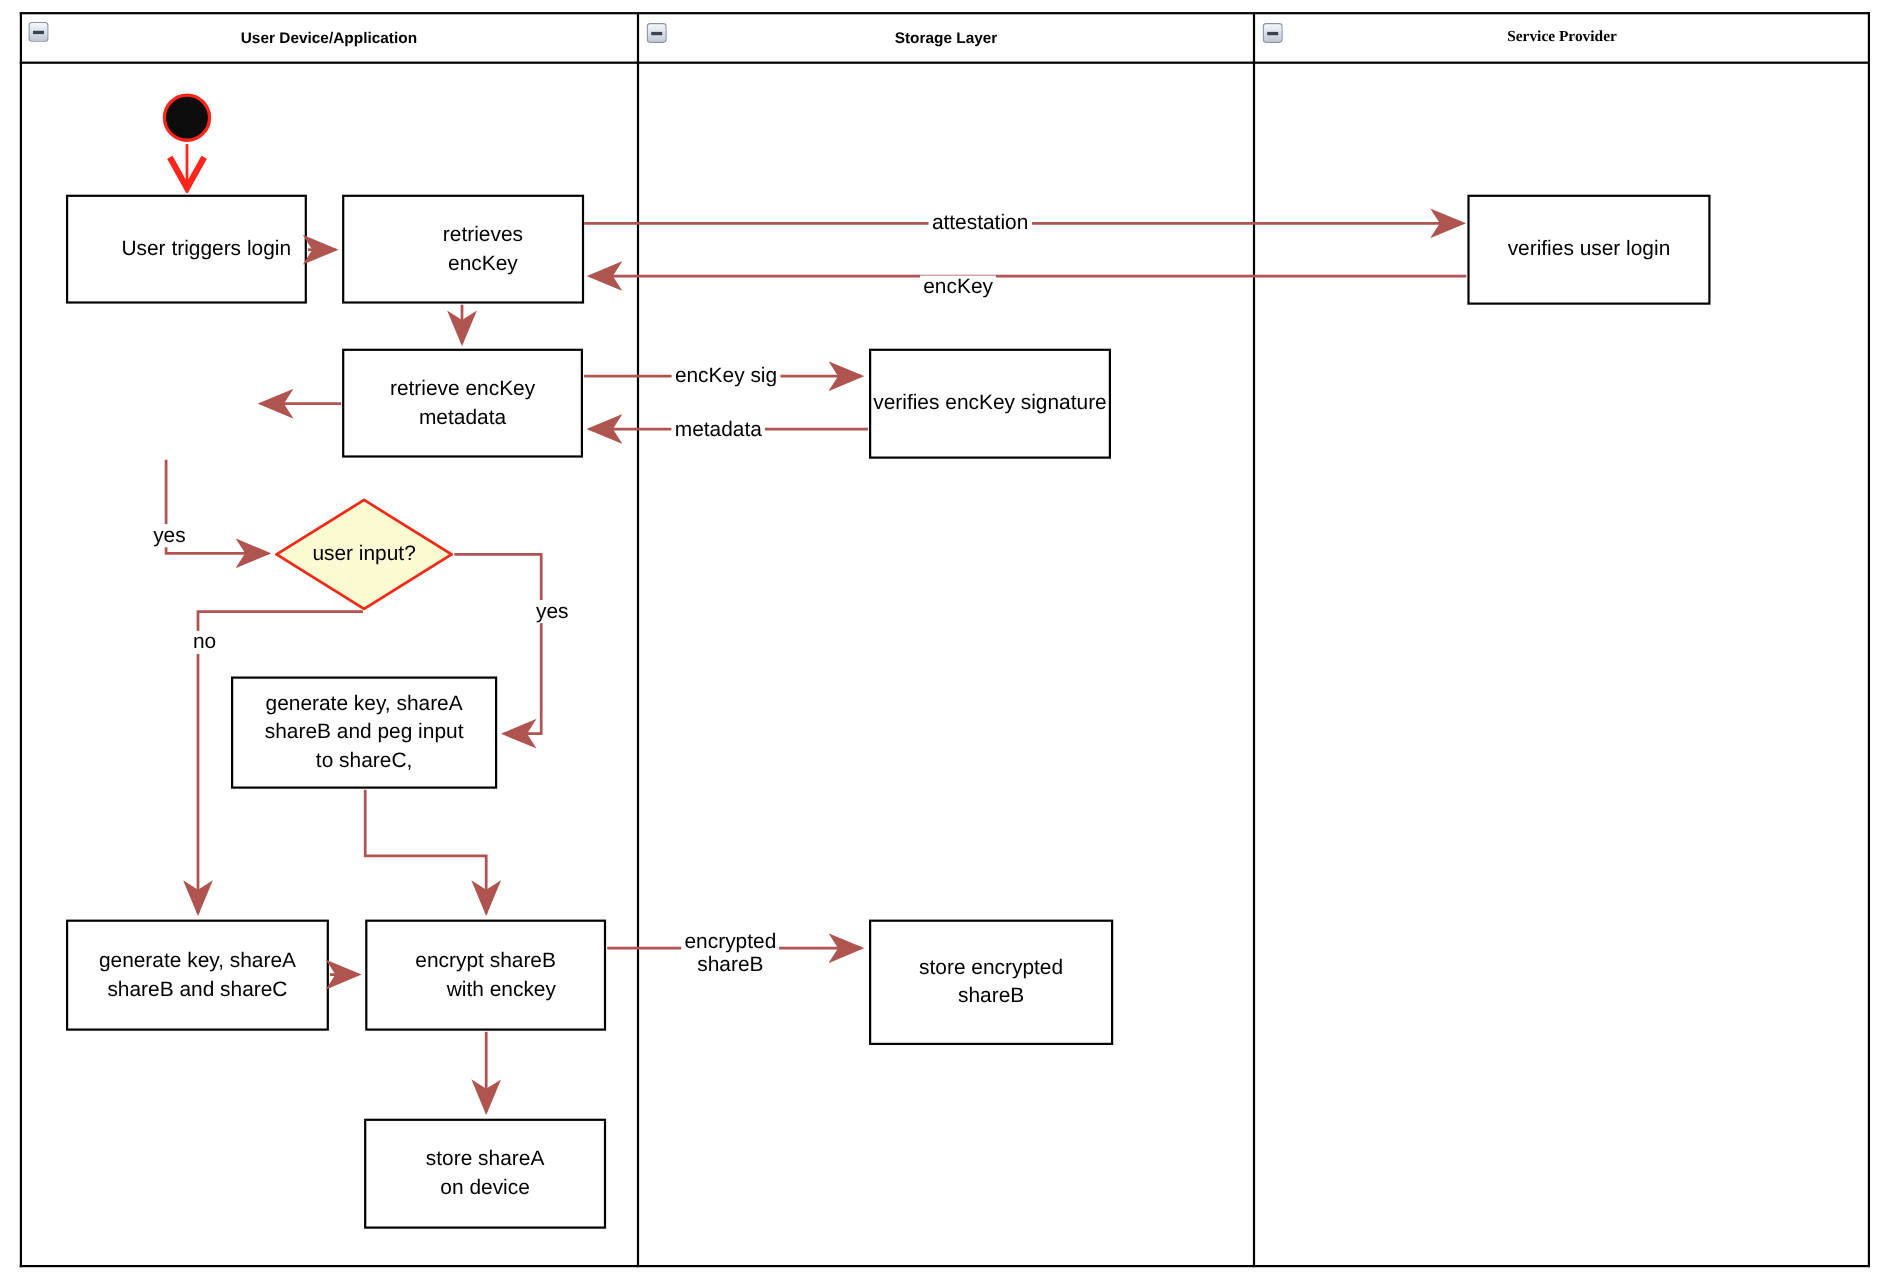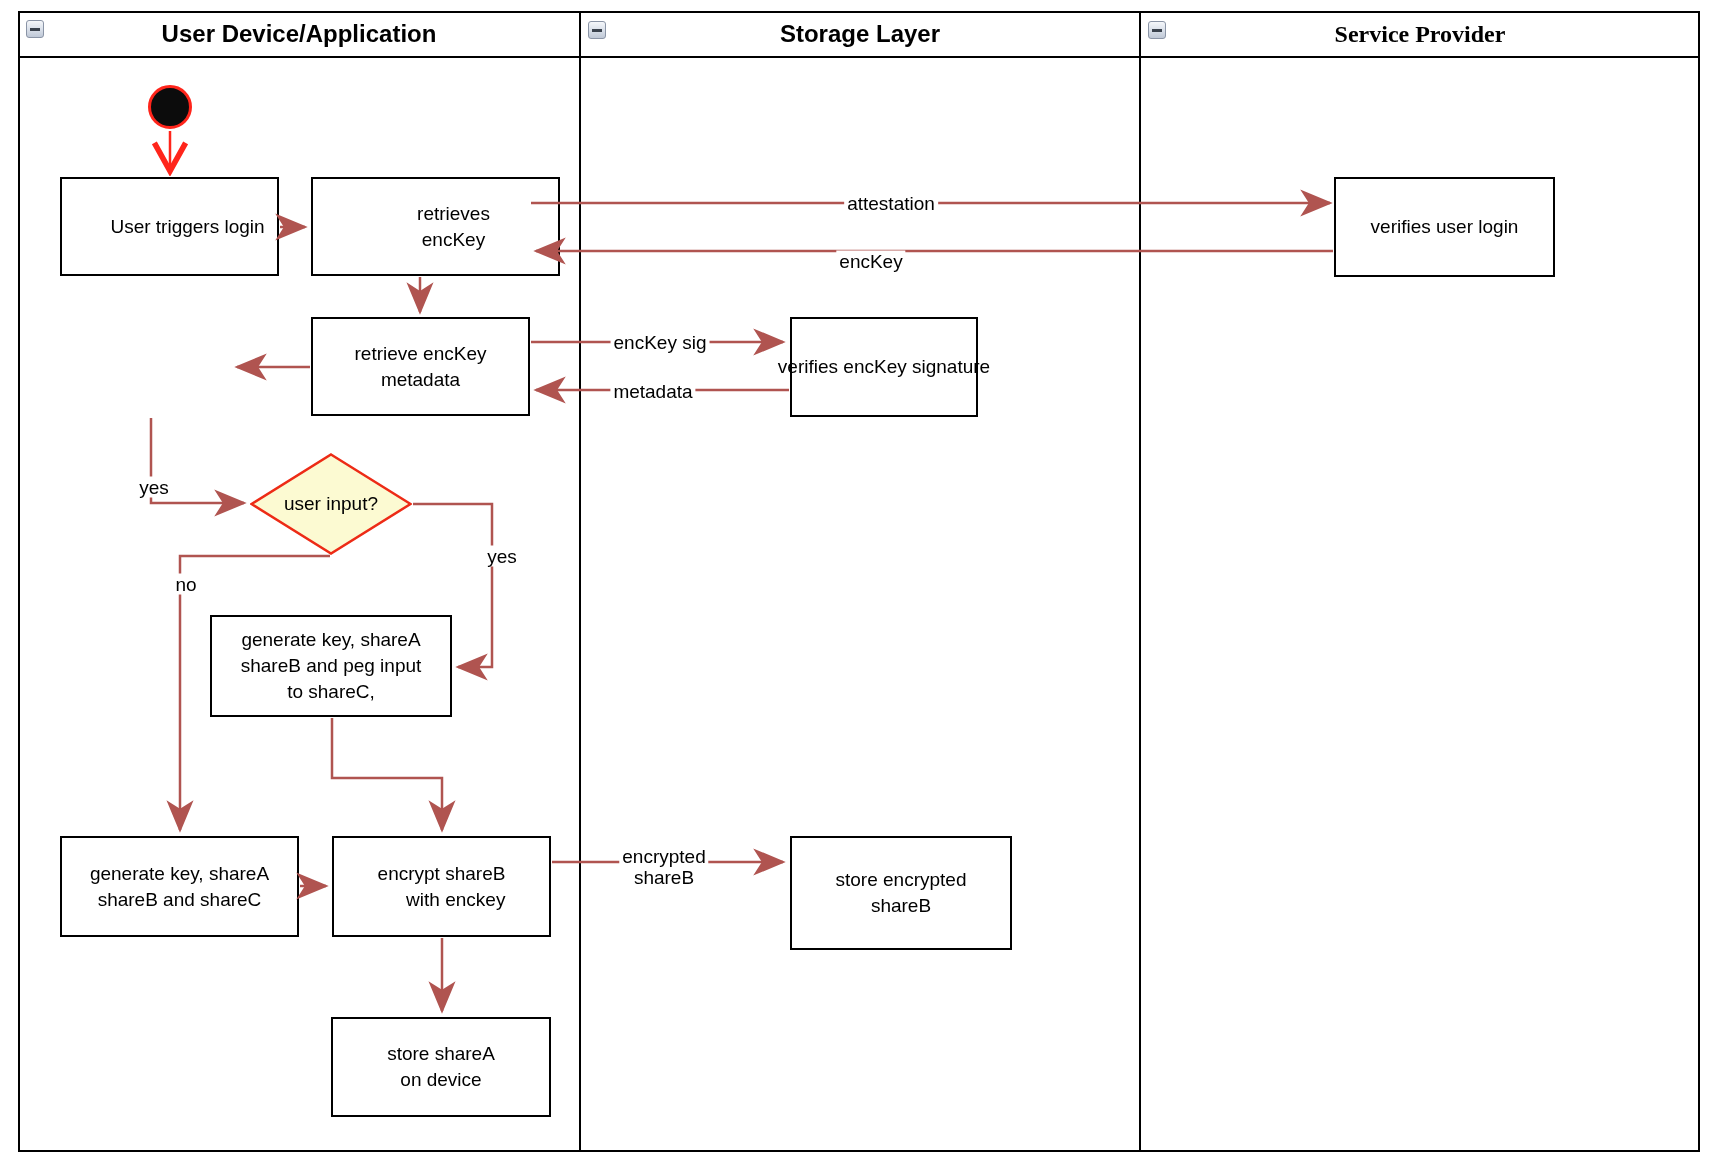--- a/index.html
+++ b/index.html
@@ -1,20 +1,20 @@
 <!DOCTYPE html>
 <html style="--c-edge: #B05450; --c-start_edge: #FF251B; --c-decision_fill: #FCFAD2; --c-decision_border: #ED2B16; --c-node_border: #000000;"><head>
 <meta charset="utf-8">
 <style>
   html,body{margin:0;padding:0;background:#ffffff;}
   .canvas{position:relative;width:1720px;height:1170px;background:#fff;
           font-family:"Liberation Sans",sans-serif;color:#000;overflow:hidden;}
   .line{position:absolute;background:#000;z-index:1;}
   .lane-title{position:absolute;display:flex;align-items:center;justify-content:center;
-              font-weight:bold;font-size:24px;z-index:2;}
+              font-weight:bold;font-size:14px;z-index:2;}
   .collapse{position:absolute;width:18px;height:18px;box-sizing:border-box;
             border:1px solid #8a94a6;border-radius:3px;
             background:linear-gradient(180deg,#f5f7fa 0%,#dde3ec 45%,#bfc8d6 100%);
             display:flex;align-items:center;justify-content:center;z-index:4;}
   .collapse .bar{width:10px;height:3px;background:#3a424d;}
   .node{position:absolute;background:#fff;border:2px solid #000;box-sizing:border-box;
         display:flex;align-items:center;justify-content:center;text-align:center;
         font-size:19px;line-height:26px;z-index:3;}
   .node-text{white-space:pre-line;}
   .nowrap .node-text{white-space:nowrap;}
@@ -63,21 +63,21 @@
     </div>
   <div class="collapse" style="left:1148px;top:21px;">
       <div class="bar"></div>
     </div>
 
   <div class="start" style="left:148px;top:85px;"></div>
 
   <div class="node" style="left:60px;top:177px;width:219px;height:99px;padding-left:36px;">
     <span class="node-text">User triggers login</span>
   </div>
-  <div class="node" style="left:311px;top:177px;width:249px;height:99px;padding-left:36px;">
+  <div class="node" style="left:311px;top:177px;width:220px;height:99px;padding-left:36px;">
     <span class="node-text">retrieves
 encKey</span>
   </div>
   <div class="node" style="left:311px;top:317px;width:219px;height:99px;">
     <span class="node-text">retrieve encKey
 metadata</span>
   </div>
   <div class="node" style="left:210px;top:615px;width:242px;height:102px;">
     <span class="node-text">generate key, shareA
 shareB and peg input
@@ -92,21 +92,21 @@
 with enckey</span>
   </div>
   <div class="node" style="left:331px;top:1017px;width:220px;height:100px;">
     <span class="node-text">store shareA
 on device</span>
   </div>
   <div class="node" style="left:790px;top:836px;width:222px;height:114px;text-align:center;">
     <span class="node-text">store encrypted
 shareB</span>
   </div>
-  <div class="node nowrap" style="left:790px;top:317px;width:188px;height:100px;">
+  <div class="node nowrap" style="left:790px;top:317px;width:220px;height:100px;">
     <span class="node-text">verifies encKey signature</span>
   </div>
   <div class="node" style="left:1334px;top:177px;width:221px;height:100px;">
     <span class="node-text">verifies user login</span>
   </div>
 
   <div class="diamond" style="left:250px;top:453px;width:162px;height:102px;">
     <svg width="162" height="102">
       <polygon points="81,1.5 160.5,51 81,100.5 1.5,51" style="fill:var(--c-decision_fill,#FCFAD2);stroke:var(--c-decision_border,#ED2B16);stroke-width:2.5;"></polygon>
     </svg>

